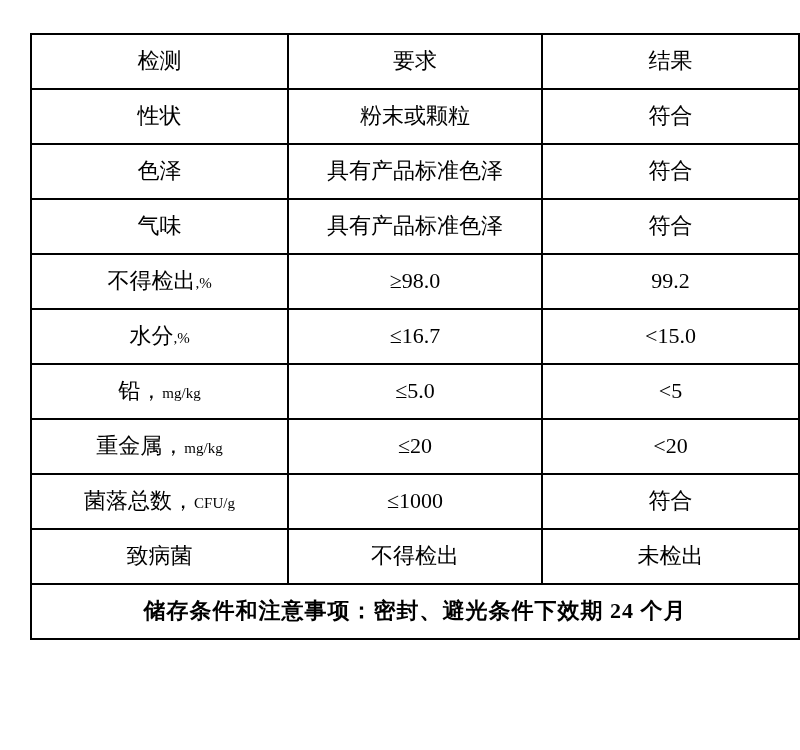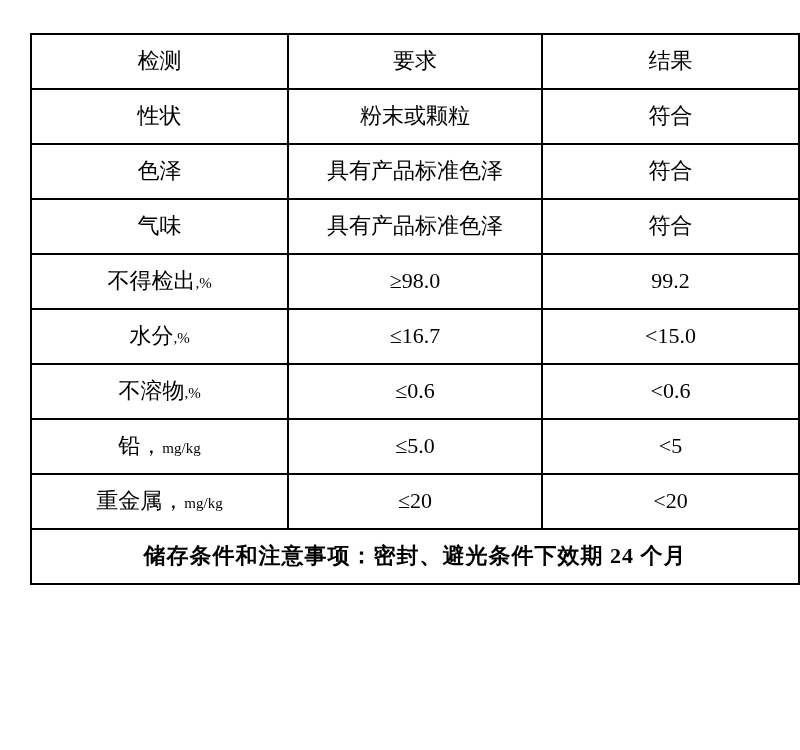--- a/index.html
+++ b/index.html
@@ -88,39 +88,44 @@
         <td class="col-req">≥98.0</td>
         <td class="col-res">99.2</td>
       </tr>
 
       <tr>
         <td class="col-test"><span>水分</span><span class="unit">,%</span></td>
         <td class="col-req">≤16.7</td>
         <td class="col-res">&lt;15.0</td>
       </tr>
 
-      <tr>
-        <td class="col-test"><span>不溶物</span><span class="unit">,%</span></td>
-        <td class="col-req">≤0.6</td>
-        <td class="col-res">&lt;0.6</td>
-      </tr>
 
 
       <tr>
         <td class="col-test"><span>铅，</span><span class="unit">mg/kg</span></td>
         <td class="col-req">≤5.0</td>
         <td class="col-res">&lt;5</td>
       </tr>
 
       <tr>
         <td class="col-test"><span>重金属，</span><span class="unit">mg/kg</span></td>
         <td class="col-req">≤20</td>
         <td class="col-res">&lt;20</td>
       </tr>
 
+      <tr>
+        <td class="col-test"><span>菌落总数，</span><span class="unit">CFU/g</span></td>
+        <td class="col-req">≤1000</td>
+        <td class="col-res">符合</td>
+      </tr>
 
+      <tr>
+        <td class="col-test"><span>致病菌</span><span class="unit"></span></td>
+        <td class="col-req">不得检出</td>
+        <td class="col-res">未检出</td>
+      </tr>
 
       <tr>
         <td class="footer-cell" colspan="3">储存条件和注意事项：密封、避光条件下效期 24 个月</td>
       </tr>
     </tbody>
   </table>
 </div>
 
 </body></html>

